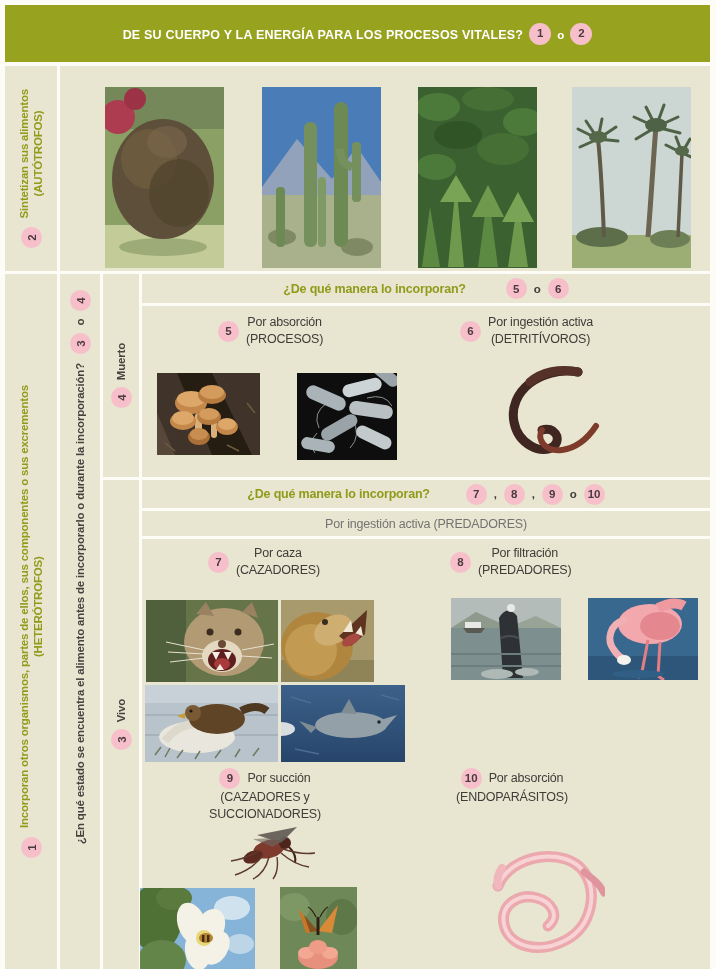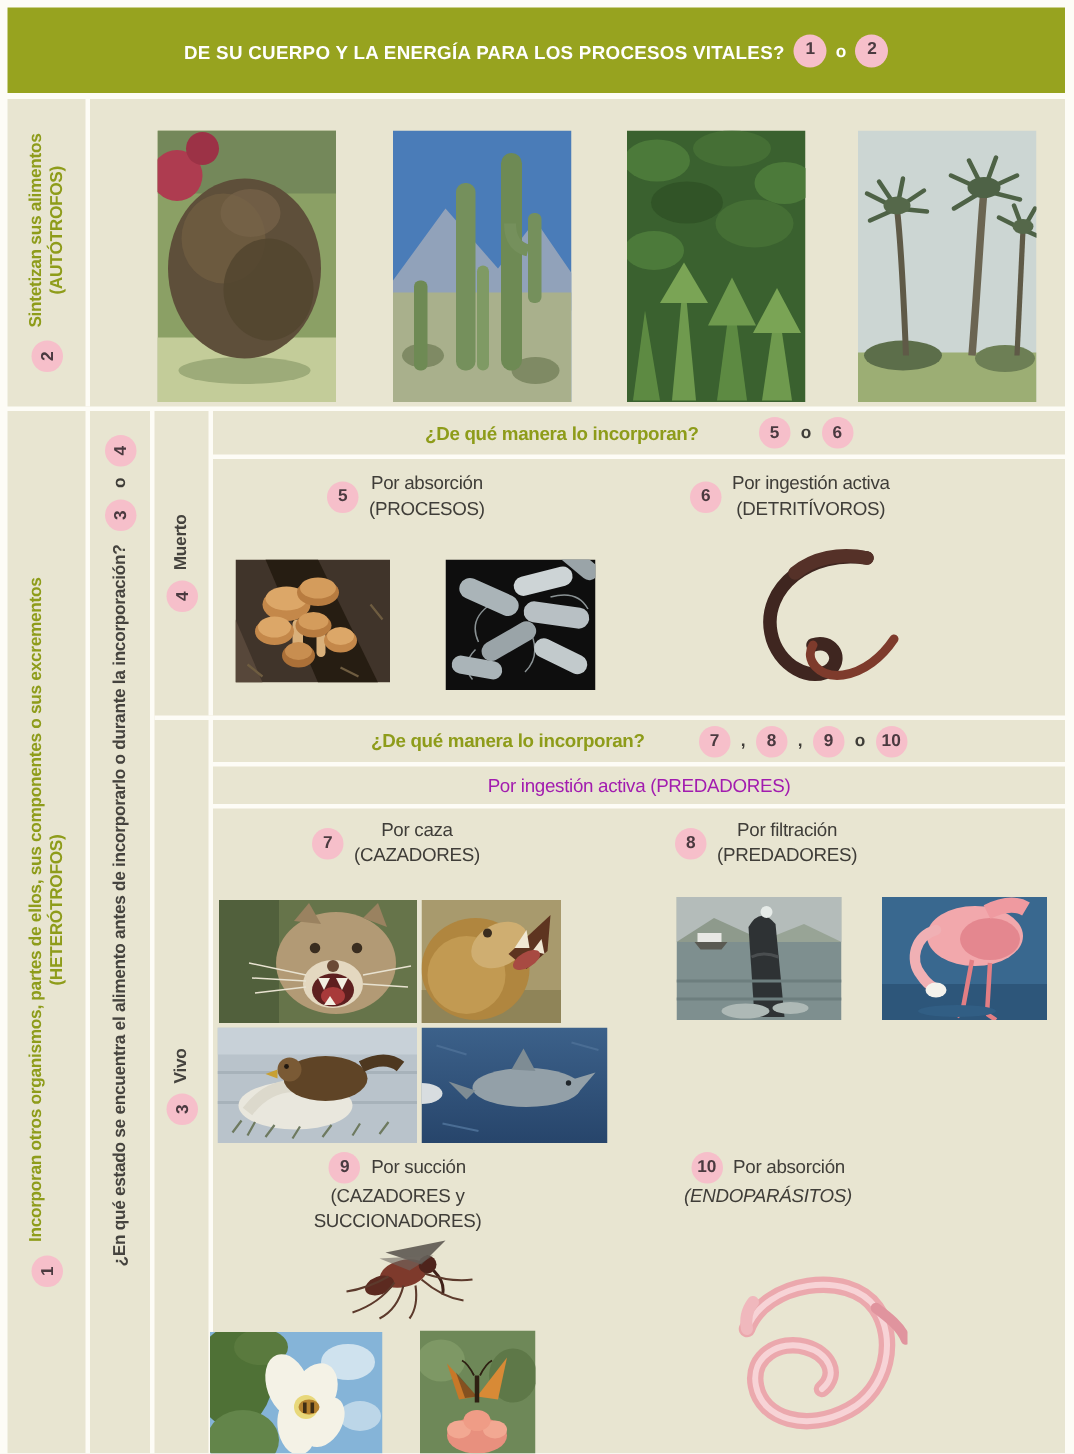--- a/index.html
+++ b/index.html
@@ -36,21 +36,21 @@
   .vbadges{display:flex;flex-direction:column;align-items:center;gap:5px;}
   
   .vline,.hline{position:absolute;background:#fdfcf6;}
   
   .q-row{
     position:absolute;display:flex;align-items:center;justify-content:center;gap:7px;
     color:#8e9c1a;font-weight:bold;font-size:12.5px;
   }
   .banner{
     position:absolute;display:flex;align-items:center;justify-content:center;
-    font-size:12.5px;color:#a21caf;
+    font-size:12.5px;color:#737373;
   }
   
   .label-group{position:absolute;display:flex;align-items:center;gap:7px;}
   .lg-text{display:flex;flex-direction:column;text-align:center;font-size:12.5px;line-height:17px;color:#3f3d38;}
   .stack-group{position:absolute;text-align:center;font-size:12.5px;line-height:17px;color:#3f3d38;}
   .stack-group .row1{display:inline-flex;align-items:center;gap:7px;}
   .photo{position:absolute;margin:0;padding:0;line-height:0;}
   .photo svg{display:block;}
 </style>
 </head>
@@ -402,21 +402,21 @@
         <span class="badge">9</span>
         <span>Por succión</span>
       </span>
       <span style="display:block;">(CAZADORES y SUCCIONADORES)</span>
     </div>
     <div class="stack-group" style="left:432px;top:494px;width:150px;">
       <span class="row1">
         <span class="badge">10</span>
         <span>Por absorción</span>
       </span>
-      <span style="display:block;font-style:italic;">(ENDOPARÁSITOS)</span>
+      <span style="display:block;">(ENDOPARÁSITOS)</span>
     </div>
 
     <figure class="photo" style="left:218px;top:547px;">
       <svg width="100" height="60" viewBox="0 0 100 60">
         <ellipse cx="46" cy="28" rx="16" ry="9" fill="#7e3a2c" transform="rotate(-14 46 28)"></ellipse>
         <ellipse cx="30" cy="36" rx="10" ry="6" fill="#5c2a20" transform="rotate(-20 30 36)"></ellipse>
         <circle cx="62" cy="22" r="6" fill="#4e241c"></circle>
         <polygon points="34,14 74,6 58,22" fill="#55504a" opacity=".85"></polygon>
         <polygon points="30,18 66,16 50,26" fill="#6e6860" opacity=".6"></polygon>
         <path d="M66,26 q8,8 6,16" stroke="#3f2018" stroke-width="2" fill="none"></path>

